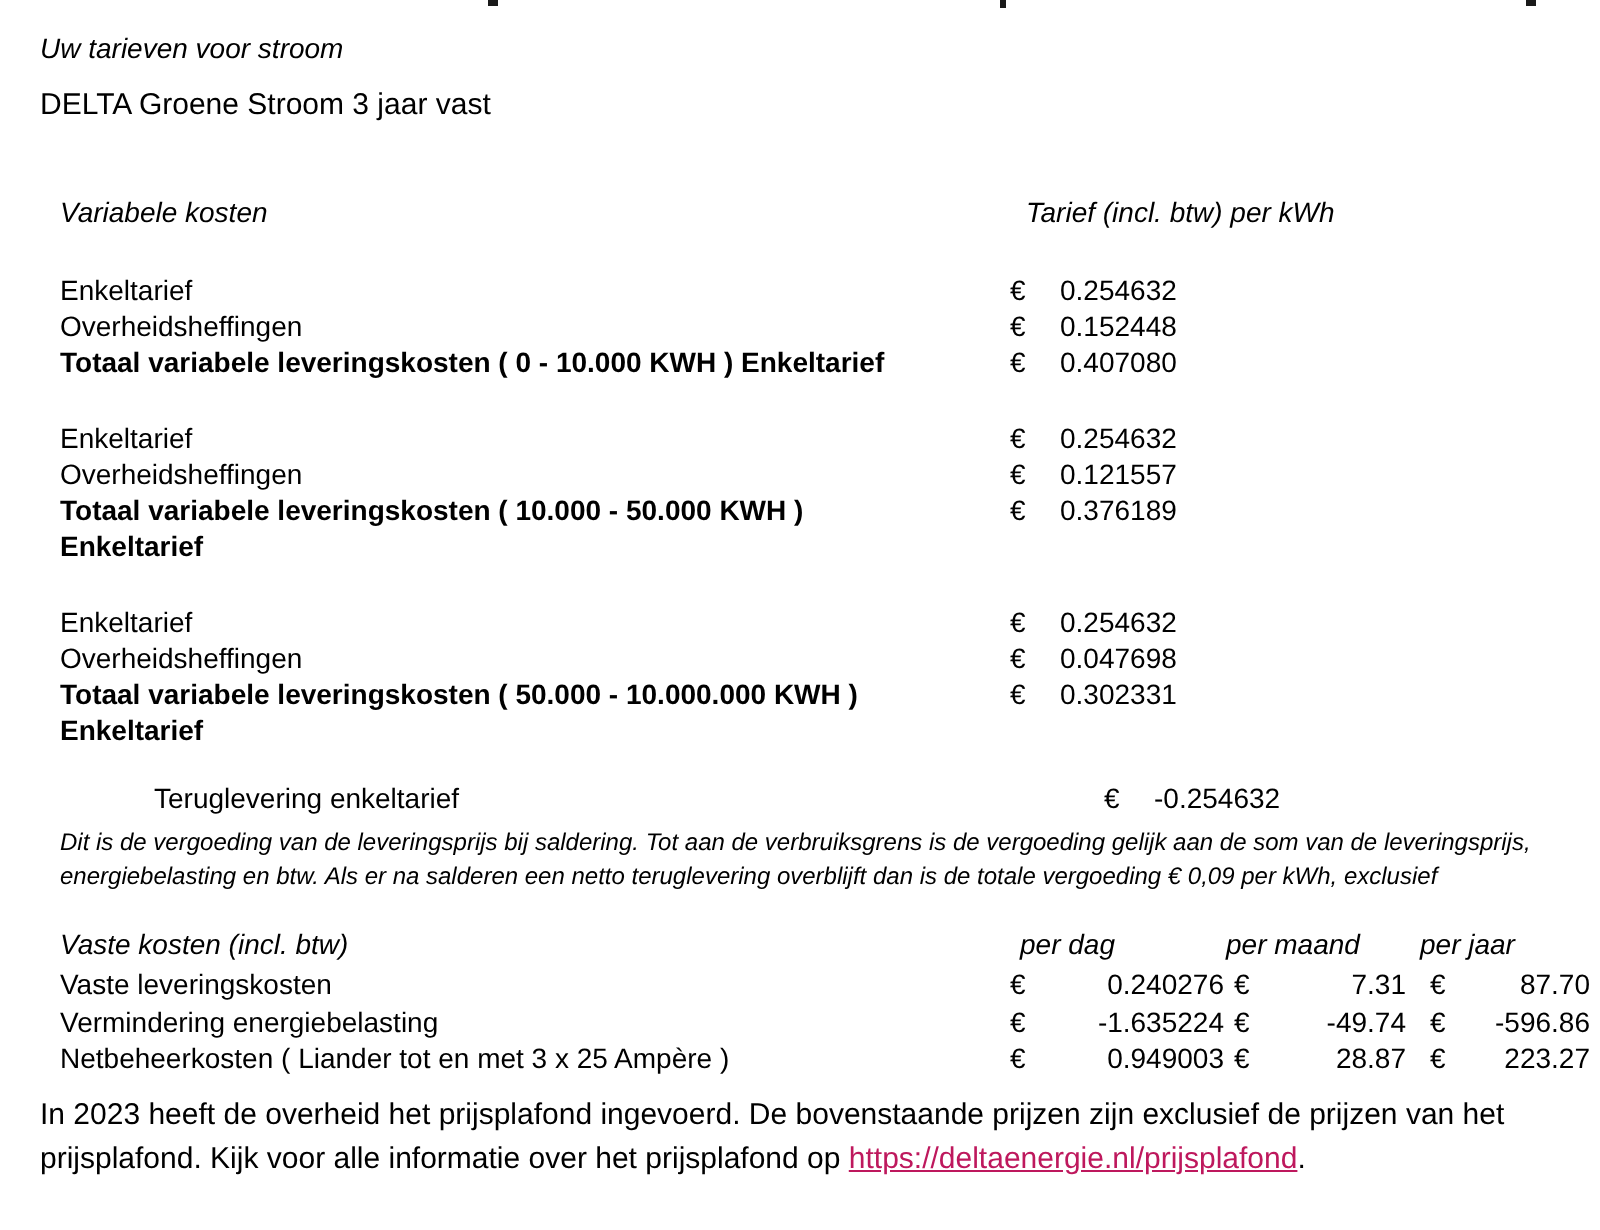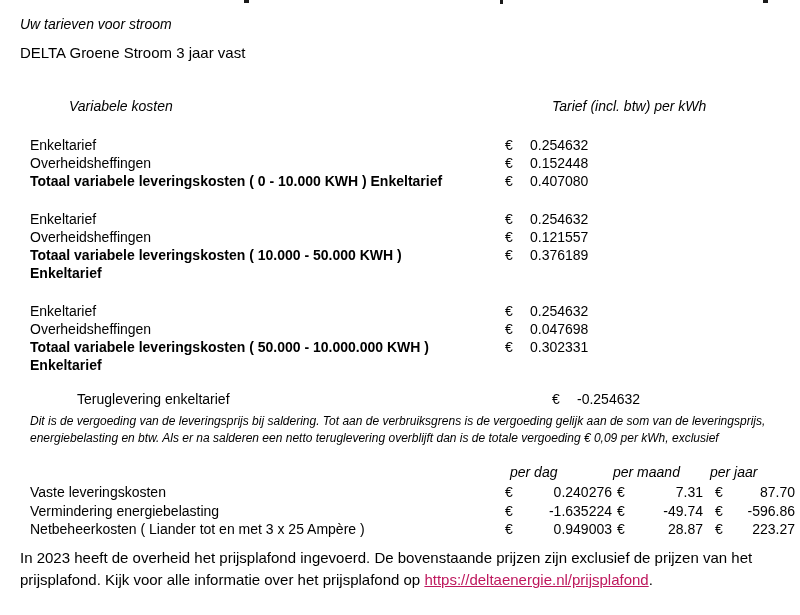--- a/index.html
+++ b/index.html
@@ -16,21 +16,21 @@
   
   .frag { position:absolute; top:0; background:#1a1a1a; }
   .frag.f1 { left:244px; width:5px; height:3px; }
   .frag.f2 { left:500px; width:3px; height:4px; }
   .frag.f3 { left:763px; width:5px; height:3px; }
   .bold   { font-weight: bold; }
 
   .intro-title   { top:15px; left:20px; position:absolute; font-style:italic; line-height:18px; }
   .product-name  { top:43px; left:20px; position:absolute; font-size:15px; line-height:20px; }
 
-  .var-header { top:98px; position:absolute; left:0; right:0; height:18px;margin-left:39px; }
+  .var-header { top:98px; position:absolute; left:0; right:0; height:18px; }
   .var-header .sec-title { position:absolute; left:30px; font-style:italic; }
   .var-header .col-title { position:absolute; left:513px; font-style:italic; }
 
   
   .vtable { position:absolute; left:0; right:0; }
   .vrow { display:flex; line-height:18px; }
   .vrow .lbl  { width:470px; padding-left:30px; box-sizing:content-box; }
   .vrow .eur  { width:25px;  margin-left:5px; }
   .vrow .val  { width:70px;  text-align:left; }
   .vrow.wrap2 .lbl2 { padding-left:30px; line-height:18px; }
@@ -142,20 +142,21 @@
     <div class="val">-0.254632</div>
   </div>
 </div>
 
 <div class="note">
   <div>Dit is de vergoeding van de leveringsprijs bij saldering. Tot aan de verbruiksgrens is de vergoeding gelijk aan de som van de leveringsprijs,</div>
   <div>energiebelasting en btw. Als er na salderen een netto teruglevering overblijft dan is de totale vergoeding € 0,09 per kWh, exclusief</div>
 </div>
 
 <div class="fix-header">
+  <span class="sec-title">Vaste kosten (incl. btw)</span>
   <span class="h-dag">per dag</span>
   <span class="h-maand">per maand</span>
   <span class="h-jaar">per jaar</span>
 </div>
 
 <div class="ftable">
   <div class="frow">
     <div class="lbl">Vaste leveringskosten</div>
     <div class="eur1">€</div>
     <div class="val1">0.240276</div>

